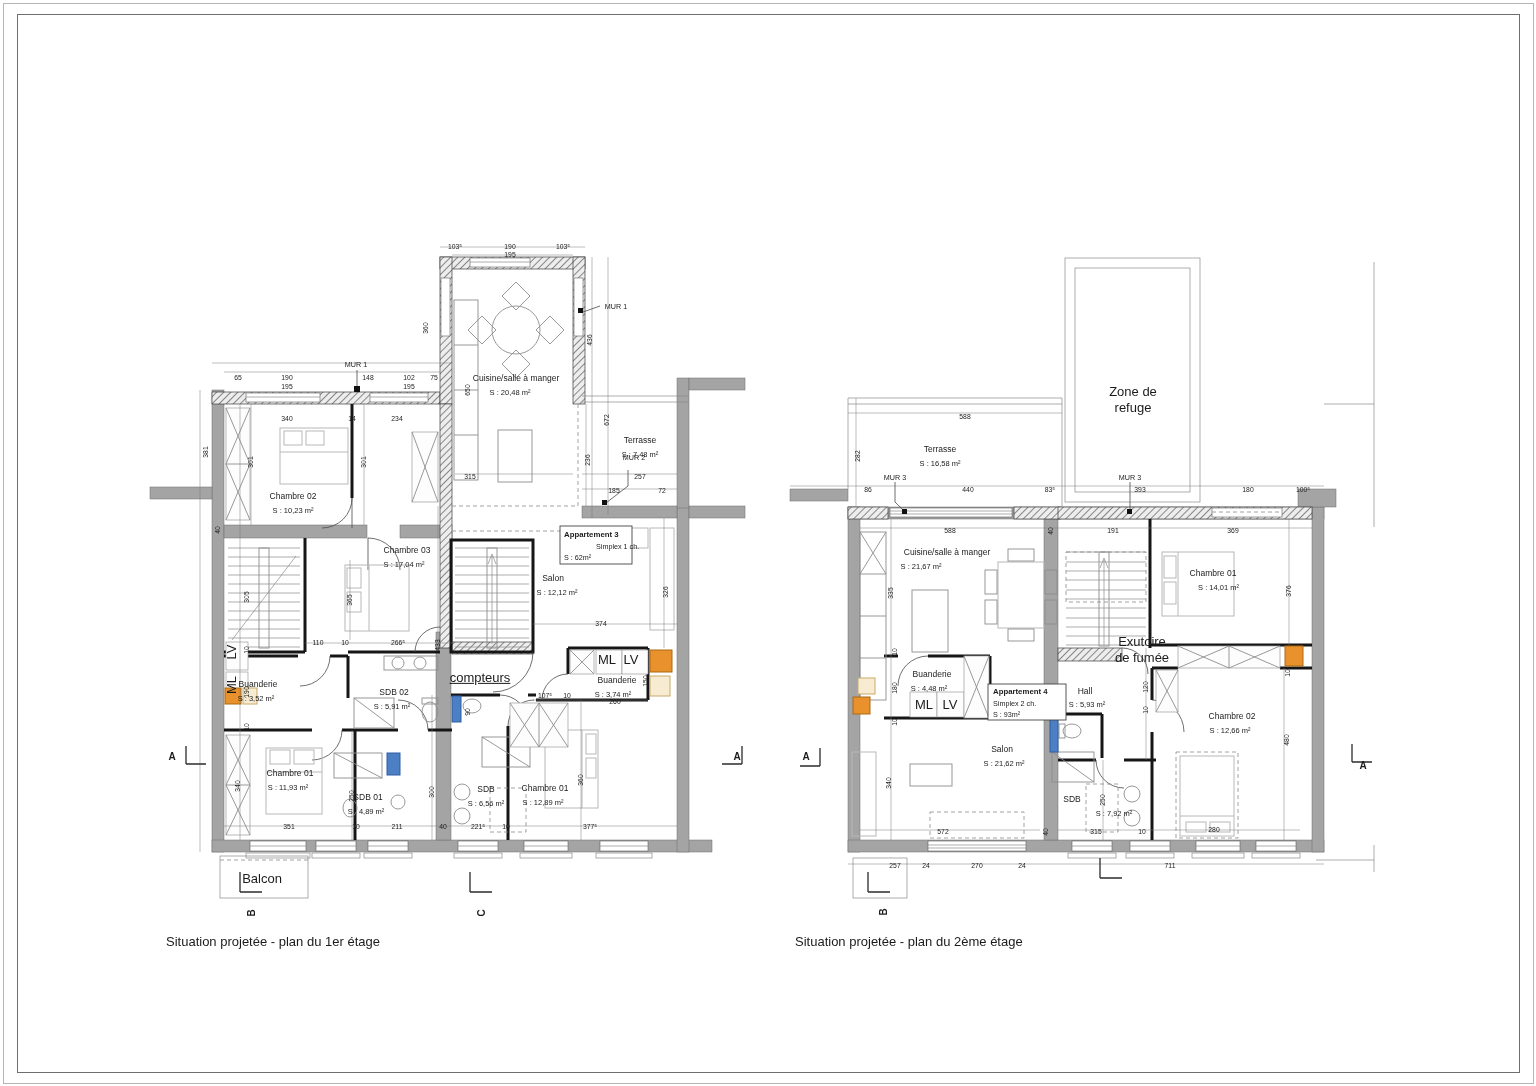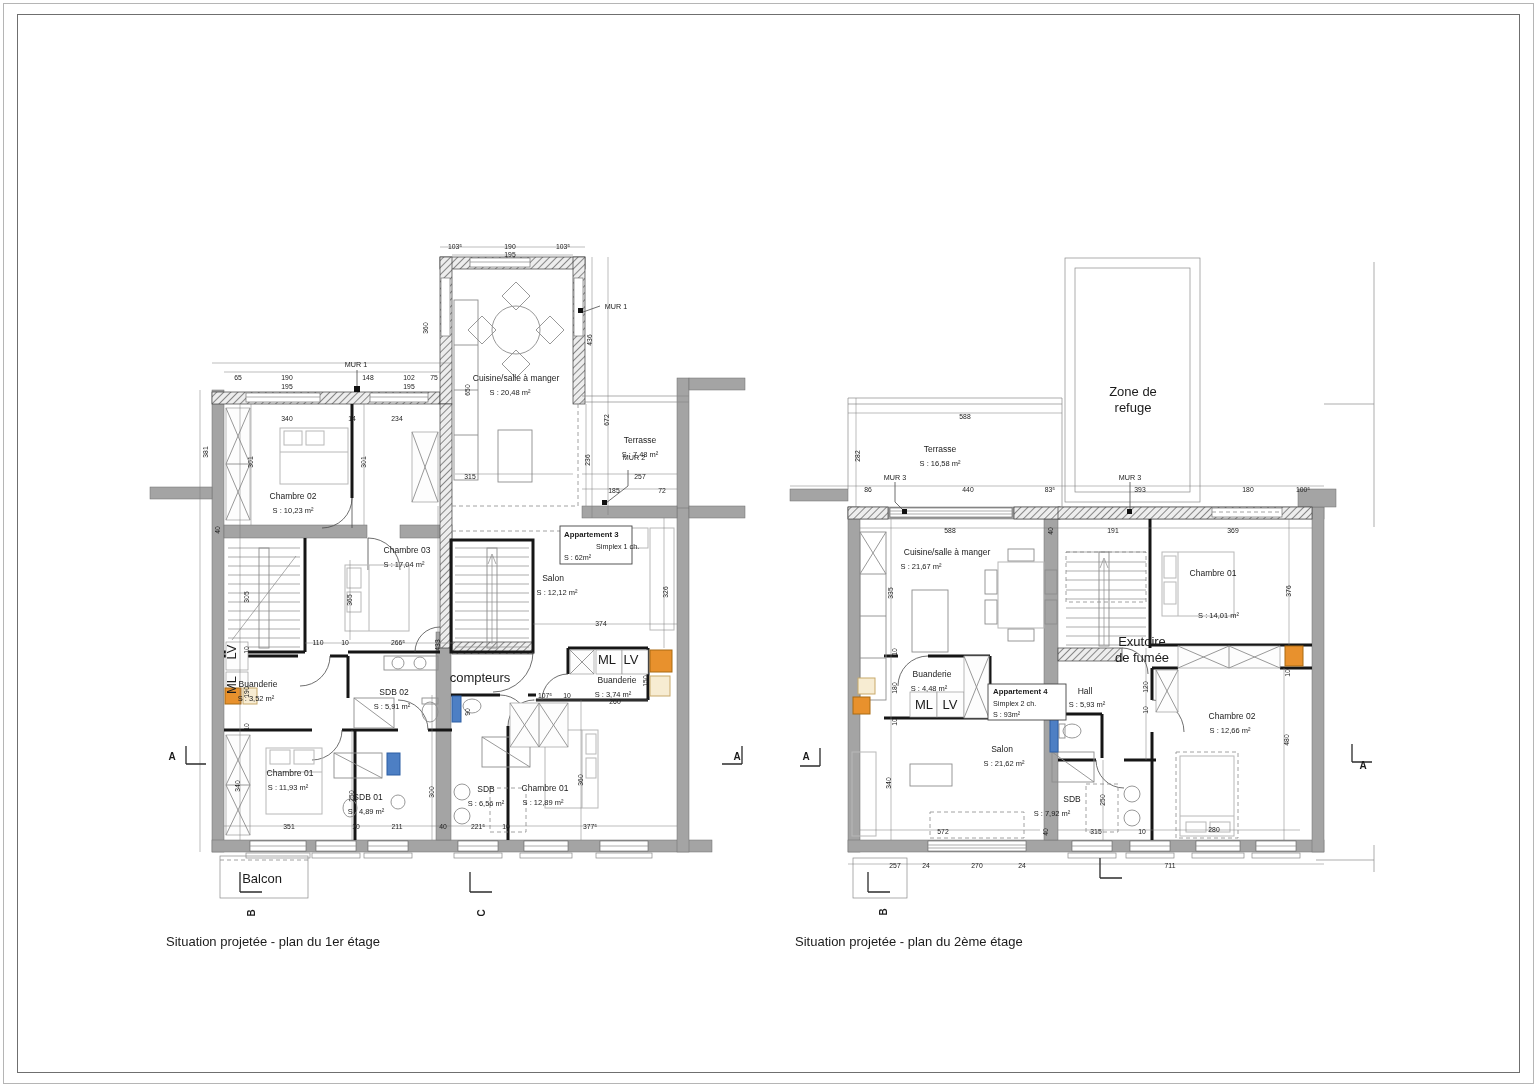--- a/index.html
+++ b/index.html
@@ -398,21 +398,21 @@
       <div class="lbl ar" style="left: 613px; top: 695px;">S : 3,74 m²</div>
       <div class="lbl rm" style="left: 290px; top: 773px;">Chambre 01</div>
       <div class="lbl ar" style="left: 288px; top: 788px;">S : 11,93 m²</div>
       <div class="lbl rm" style="left: 368px; top: 797px;">SDB 01</div>
       <div class="lbl ar" style="left: 366px; top: 812px;">S : 4,89 m²</div>
       <div class="lbl rm" style="left: 486px; top: 789px;">SDB</div>
       <div class="lbl ar" style="left: 486px; top: 804px; text-align: center;">S : 6,56 m²</div>
       <div class="lbl rm" style="left: 545px; top: 788px;">Chambre 01</div>
       <div class="lbl ar" style="left: 543px; top: 803px;">S : 12,89 m²</div>
       <div class="lbl nt" style="left: 262px; top: 879px;">Balcon</div>
-      <div class="lbl nt" style="left: 480px; top: 678px;">compteurs</div>
+      <div class="lbl nt" style="left: 480px; top: 678px; text-decoration: underline;">compteurs</div>
       <div class="lbl bxb" style="left: 564px; top: 535px;">Appartement 3</div>
       <div class="lbl bx" style="left: 596px; top: 546px;">Simplex 1 ch.</div>
       <div class="lbl bx" style="left: 564px; top: 557px;">S : 62m²</div>
       <div class="lbl mur" style="left: 356px; top: 364px;">MUR 1</div>
       <div class="lbl mur" style="left: 616px; top: 306px;">MUR 1</div>
       <div class="lbl mur" style="left: 634px; top: 449px; margin-top: 8px;">MUR 2</div>
       <div class="lbl dim" style="left: 455px; top: 247px;">103⁵</div>
       <div class="lbl dim" style="left: 510px; top: 247px;">190</div>
       <div class="lbl dim" style="left: 563px; top: 247px;">103⁵</div>
       <div class="lbl dim" style="left: 510px; top: 255px;">195</div>
@@ -474,29 +474,29 @@
       <div class="lbl sec" style="left: 737px; top: 757px;">A</div>
       <div class="lbl sec rot" style="left: 252px; top: 913px;">B</div>
       <div class="lbl sec rot" style="left: 482px; top: 913px;">C</div>
       <div class="lbl nt" style="left: 1133px; top: 400px;">Zone de
 refuge</div>
       <div class="lbl rm" style="left: 940px; top: 449px;">Terrasse</div>
       <div class="lbl ar" style="left: 940px; top: 464px;">S : 16,58 m²</div>
       <div class="lbl rm" style="left: 947px; top: 552px;">Cuisine/salle à manger</div>
       <div class="lbl ar" style="left: 921px; top: 567px;">S : 21,67 m²</div>
       <div class="lbl rm" style="left: 1213px; top: 573px;">Chambre 01</div>
-      <div class="lbl ar" style="left: 1211px; top: 616px; padding-left: 15px;">S : 14,01 m²</div>
+      <div class="lbl ar" style="left: 1211px; top: 588px; padding-left: 15px;">S : 14,01 m²</div>
       <div class="lbl rm" style="left: 932px; top: 674px;">Buanderie</div>
       <div class="lbl ar" style="left: 929px; top: 689px;">S : 4,48 m²</div>
       <div class="lbl rm" style="left: 1085px; top: 691px;">Hall</div>
       <div class="lbl ar" style="left: 1087px; top: 705px;">S : 5,93 m²</div>
       <div class="lbl rm" style="left: 1002px; top: 749px;">Salon</div>
       <div class="lbl ar" style="left: 1004px; top: 764px;">S : 21,62 m²</div>
       <div class="lbl rm" style="left: 1072px; top: 799px;">SDB</div>
-      <div class="lbl ar" style="left: 1052px; top: 814px;">S : 7,92 m²</div>
+      <div class="lbl ar" style="left: 1114px; top: 814px;">S : 7,92 m²</div>
       <div class="lbl rm" style="left: 1232px; top: 716px;">Chambre 02</div>
       <div class="lbl ar" style="left: 1230px; top: 731px;">S : 12,66 m²</div>
       <div class="lbl nt" style="left: 1142px; top: 650px;">Exutoire
 de fumée</div>
       <div class="lbl bxb" style="left: 993px; top: 692px;">Appartement 4</div>
       <div class="lbl bx" style="left: 993px; top: 703px; text-align: right;">Simplex 2 ch.</div>
       <div class="lbl bx" style="left: 993px; top: 714px;">S : 93m²</div>
       <div class="lbl nt" style="left: 924px; top: 705px;">ML</div>
       <div class="lbl nt" style="left: 950px; top: 705px;">LV</div>
       <div class="lbl mur" style="left: 895px; top: 477px;">MUR 3</div>

